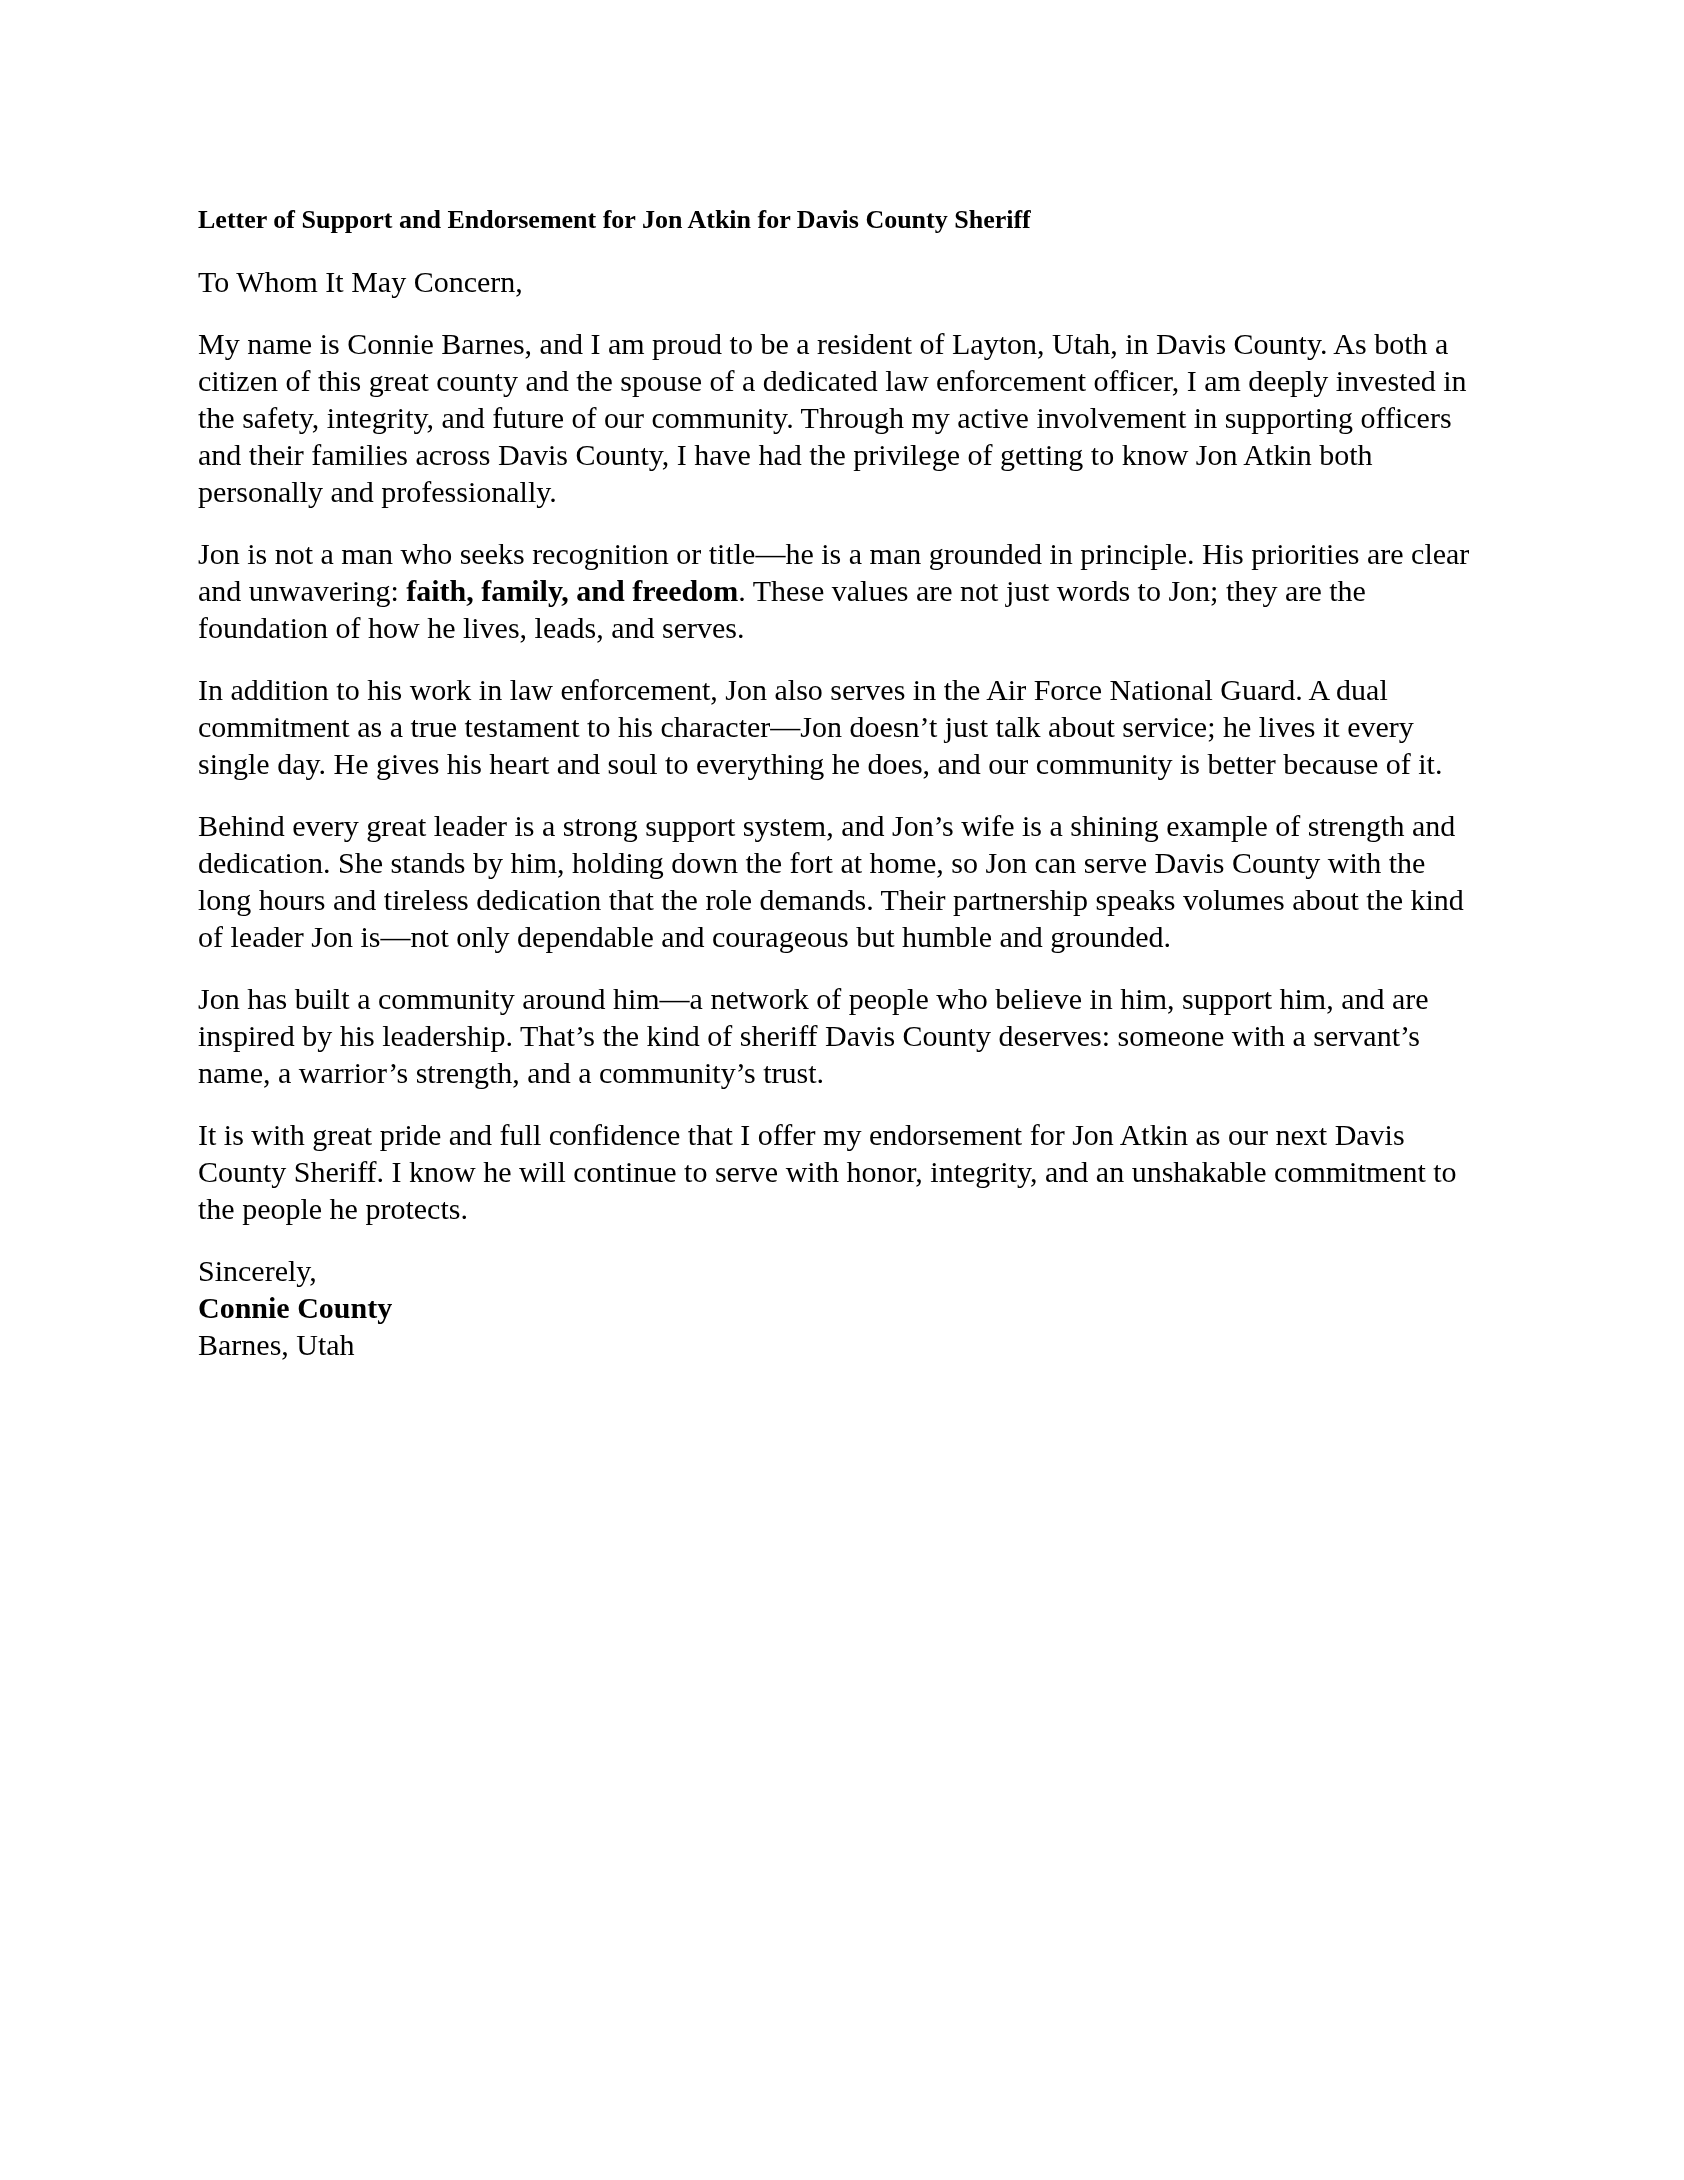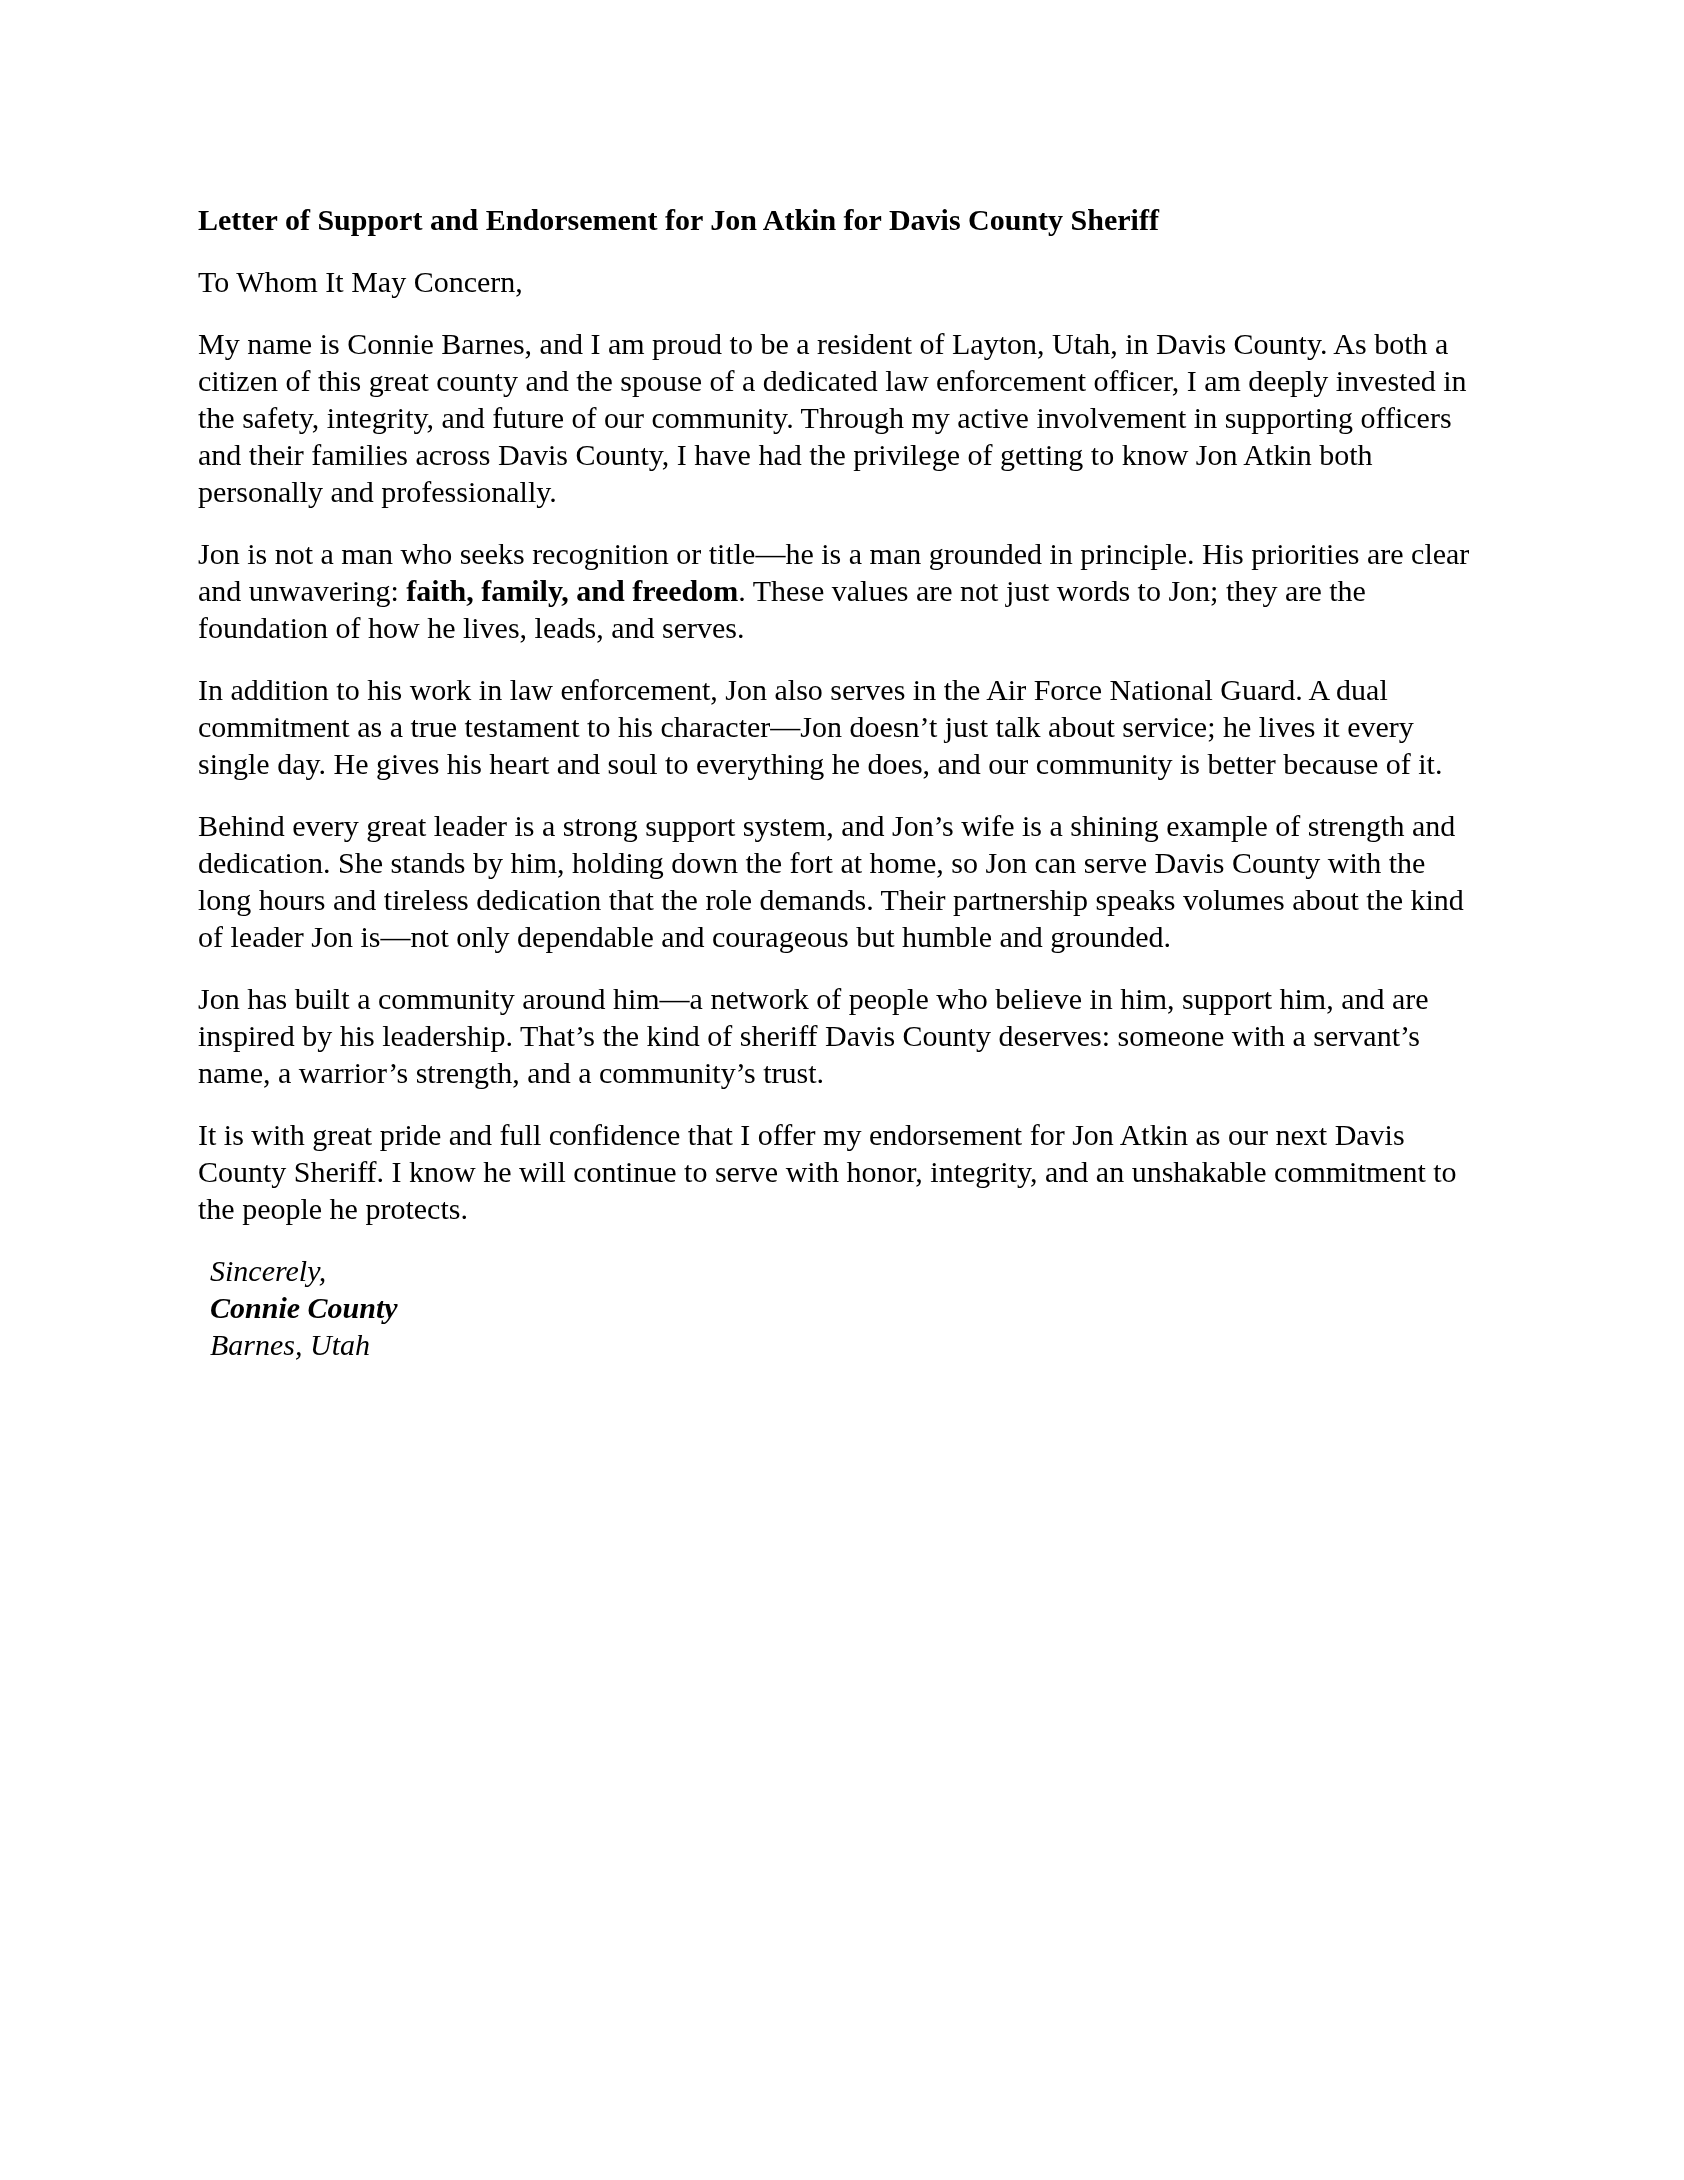--- a/index.html
+++ b/index.html
@@ -20,38 +20,37 @@
     font-family: "Liberation Serif", serif;
     font-size: 30px;
     line-height: 37px;
     color: #000000;
     background: #ffffff;
   }
   .letter-header {
     margin: 0 0 25px 0;
   }
   .letter-title {
-    font-size: 30px;
+    font-size: 26px;
     font-weight: bold;
     margin: 0;
     padding: 0;
   }
   .letter-byline {
     font-style: italic;
     margin: 0;
     padding: 0;
   }
   .para {
     margin: 0 0 25px 0;
     padding: 0;
   }
   .closing {
-    margin: 12px;
+    margin: 0;
     padding: 0;
-    font-style: italic;
   }
   strong { font-weight: bold; }
 </style>
 </head>
 <body>
 
 <div class="page">
 
   <div class="letter-header">
     <p class="letter-title">Letter of Support and Endorsement for Jon Atkin for Davis County Sheriff</p>

